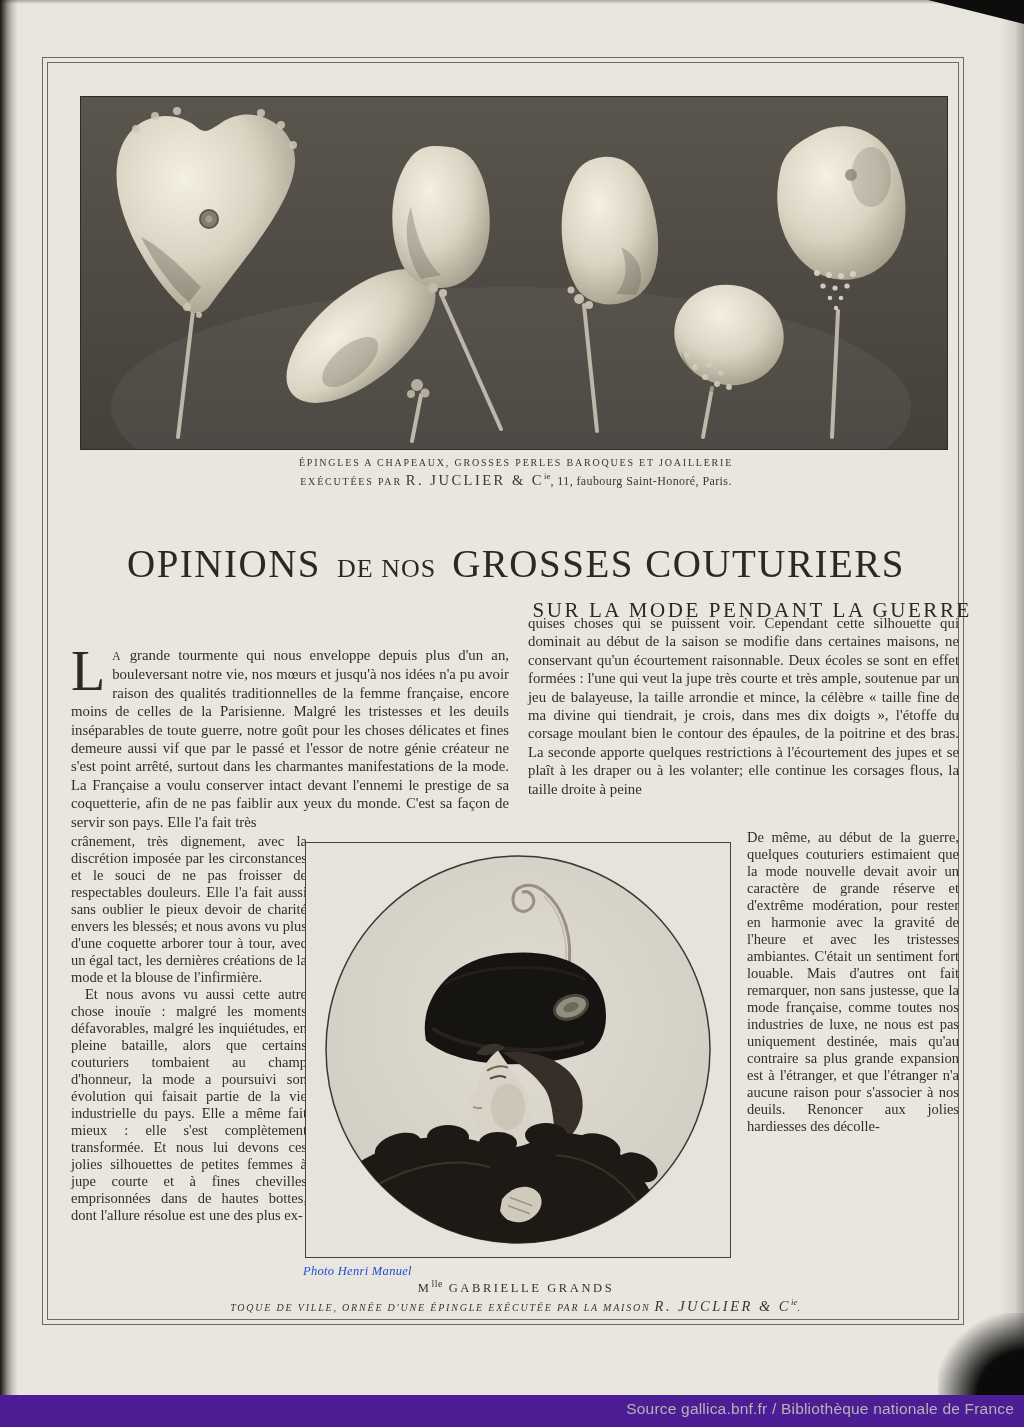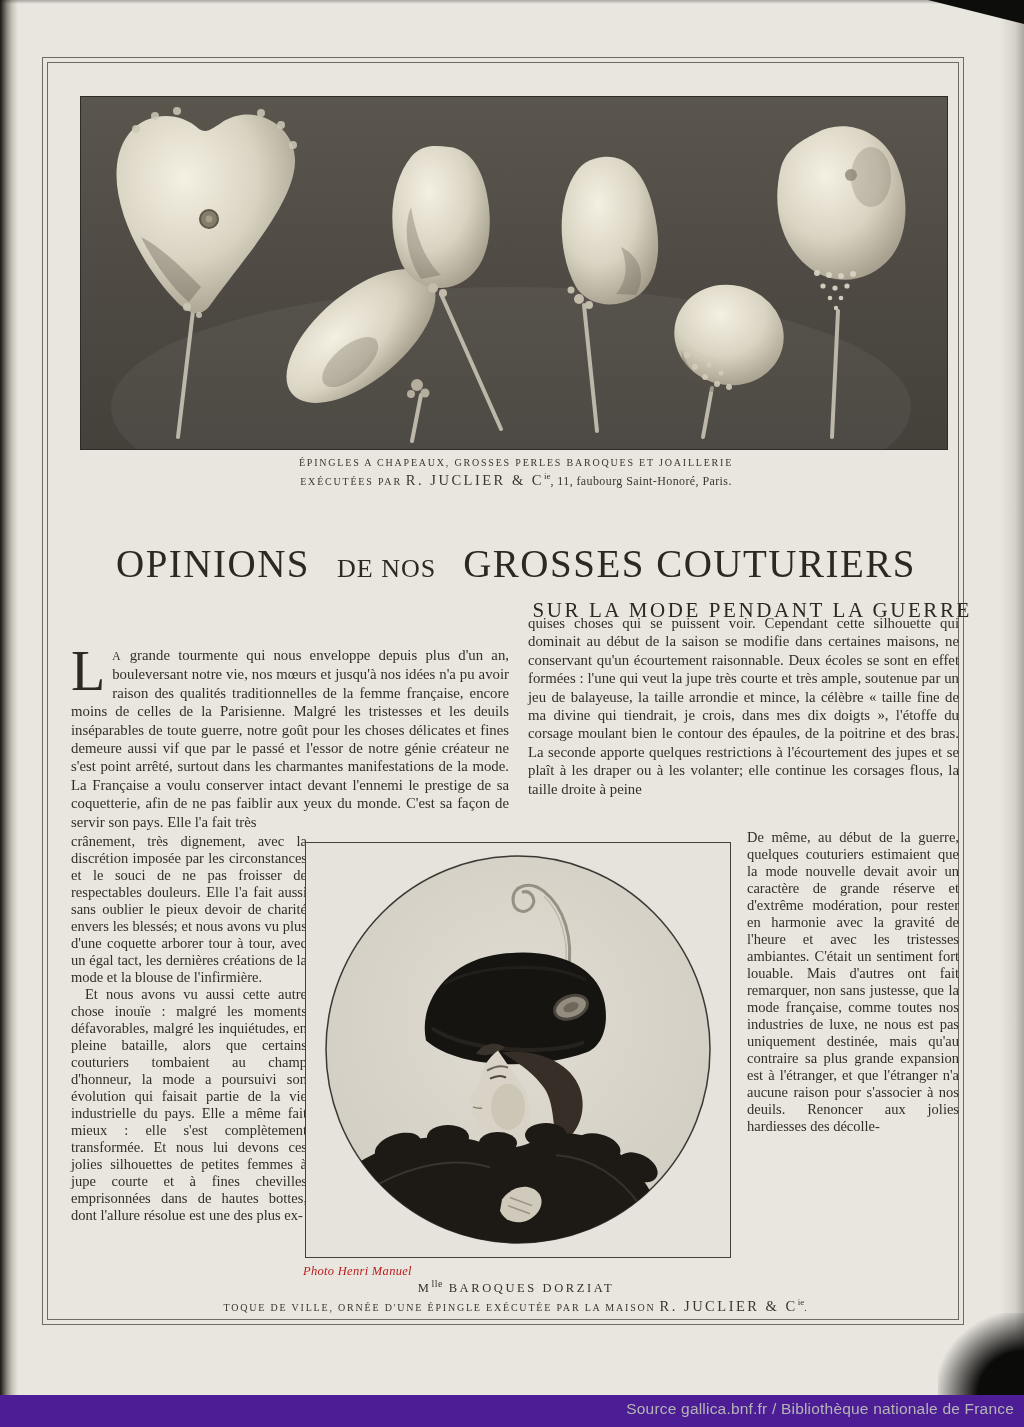--- a/index.html
+++ b/index.html
@@ -29,42 +29,42 @@
   
   .hatpins-caption{position:absolute;left:60px;top:457px;width:912px;text-align:center;color:#3b362e;}
   .cap-sc{font-size:10px;letter-spacing:1.8px;}
   .cap-line2{margin-top:3px;}
   .cap-name{font-size:14.5px;letter-spacing:2.5px;}
   .cap-sup{font-size:9px;letter-spacing:0;}
   .cap-rest{font-size:12px;letter-spacing:.4px;}
   
   .title{position:absolute;left:60px;top:541px;width:912px;text-align:center;white-space:nowrap;color:#2c2822;}
   .t-big{font-size:39px;letter-spacing:1.5px;}
-  .t-small{font-size:26px;letter-spacing:1px;margin:0 19px;}
+  .t-small{font-size:26px;letter-spacing:1px;margin:0 8px;}
   .subtitle{position:absolute;left:60px;top:598px;width:912px;text-align:right;
     font-size:21px;letter-spacing:2.6px;color:#2c2822;}
   
   .body-text{font-size:14.8px;text-align:justify;color:#322e27;}
   .col1-top{position:absolute;left:71px;top:646px;width:438px;line-height:18.4px;}
   .col2-top{position:absolute;left:528px;top:614px;width:431px;line-height:18.4px;}
   .col1-narrow{position:absolute;left:71px;top:833px;width:236px;line-height:17px;font-size:14.5px;}
   .col2-narrow{position:absolute;left:747px;top:829px;width:212px;line-height:17px;font-size:14.5px;}
   .body-text p{margin:0;}
   .body-text p + p{text-indent:14px;}
   .dropcap{float:left;font-size:56px;line-height:44px;padding:3px 7px 0 0;color:#2c2822;}
   .lead-sc{font-size:11.5px;letter-spacing:1px;}
   
   .portrait-figure{position:absolute;left:305px;top:842px;width:424px;height:414px;
     border:1.5px solid #44403a;background:#e6e3dc;}
   .portrait-figure svg{display:block;width:100%;height:100%;}
-  .photo-credit{position:absolute;left:303px;top:1264px;font-style:italic;font-size:12.5px;color:#b91c1c;letter-spacing:.3px;}
+  .photo-credit{position:absolute;left:303px;top:1264px;font-style:italic;font-size:12.5px;color:#1d4ed8;letter-spacing:.3px;}
   .sitter{position:absolute;left:60px;top:1278px;width:912px;text-align:center;
     font-size:12.5px;letter-spacing:2.6px;color:#35312a;}
   .sitter sup{font-size:10px;letter-spacing:.5px;}
-  .toque-caption{position:absolute;left:60px;top:1297px;width:912px;text-align:center;color:#3b362e;}
+  .toque-caption{position:absolute;left:60px;top:1297px;width:912px;text-align:center;color:#3b362e;font-style:italic;}
   
   .footer{position:absolute;left:0;bottom:0;width:1024px;height:32px;background:#4c1d95;z-index:7;}
   .footer-text{position:absolute;right:10px;top:5px;
     font-family:"Liberation Sans","DejaVu Sans",sans-serif;font-size:15.5px;color:#b4b4b4;letter-spacing:.2px;}
 </style>
 </head>
 <body>
 
 <div class="gutter-left"></div>
 <div class="top-edge"></div>
@@ -262,19 +262,19 @@
       <g>
         <path d="M196,354 C206,340 224,337 233,348 C239,357 234,368 223,374 C210,380 198,375 194,365 Z" fill="#d0cabc"></path>
         <path d="M204,352 L226,360 M202,360 L224,368" stroke="#9a9182" stroke-width="1.5" fill="none"></path>
       </g>
     </g>
   </svg>
 </figure>
 
 <div class="photo-credit">Photo Henri Manuel</div>
 <div class="sitter"><span>M</span><sup>lle</sup>
-  <span>BAROQUES DORZIAT</span></div>
+  <span>GABRIELLE GRANDS</span></div>
 <div class="toque-caption"><span class="cap-sc">TOQUE DE VILLE, ORNÉE D'UNE ÉPINGLE EXÉCUTÉE PAR LA MAISON</span>
   <span class="cap-name">R. JUCLIER &amp; C</span><sup class="cap-sup">ie</sup><span class="cap-sc">.</span></div>
 
 <div class="footer">
   <span class="footer-text">Source gallica.bnf.fr / Bibliothèque nationale de France</span>
 </div>
 
 </body></html>

